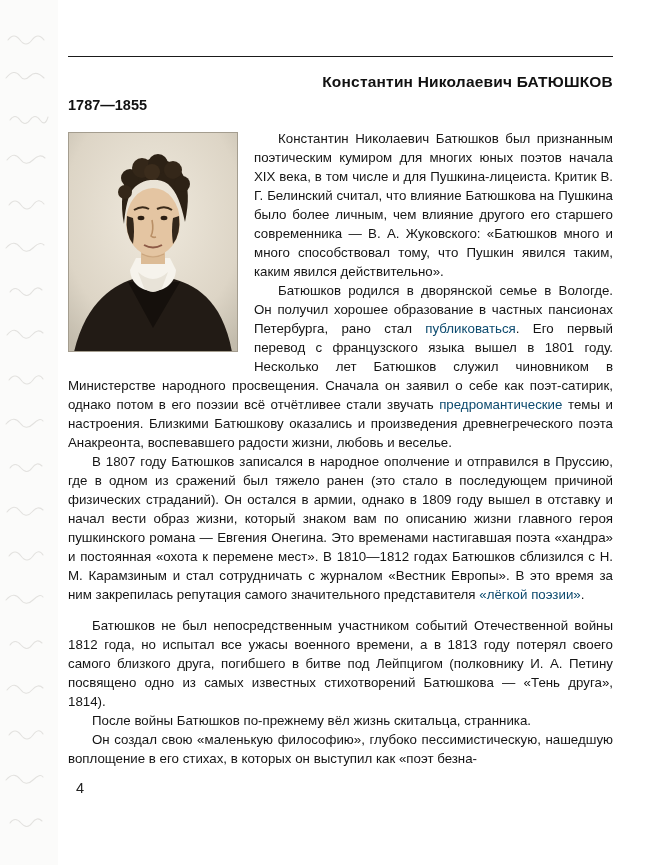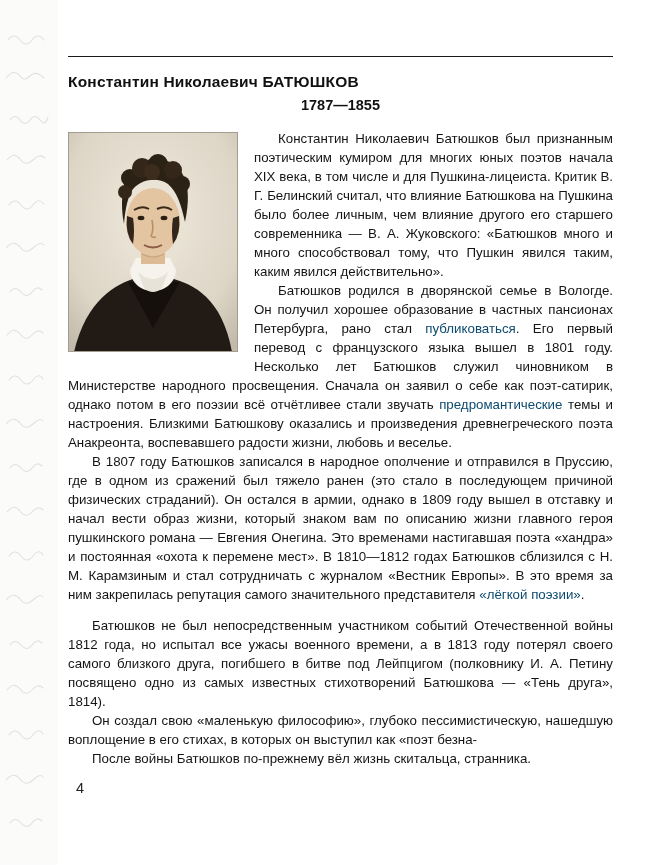--- a/index.html
+++ b/index.html
@@ -18,25 +18,25 @@
   }
   .margin-strip svg{opacity:.55;}
   
   .content{
     position:absolute;left:68px;top:56px;width:545px;
   }
   .top-rule{
     border:0;border-top:1.6px solid #1a1a1a;margin:0 0 16px 0;
   }
   .title{
-    text-align:left;font-weight:bold;font-size:15.5px;
+    text-align:right;font-weight:bold;font-size:15.5px;
     margin:0 0 6px 0;letter-spacing:.2px;color:#111;
   }
   .years{
-    text-align:center;font-weight:bold;font-size:14.5px;
+    text-align:left;font-weight:bold;font-size:14.5px;
     margin:0 0 16px 0;color:#111;
   }
   .portrait{
     float:left;width:170px;height:220px;
     margin:3px 16px 8px 0;
     background:#ded8cc;
     box-shadow:0 0 0 1px #b8b2a6 inset;
   }
   .portrait svg{display:block;}
   p.body{
@@ -131,17 +131,17 @@
       <path d="M74,122 q11,6 22,0" stroke="#caa57e" stroke-width="1.2" fill="none"></path>
 
       <rect x="0.5" y="0.5" width="169" height="219" fill="none" stroke="#a49d8f"></rect>
     </svg>
   </div>
 
   <p class="body"><span>Константин Николаевич Батюшков был признанным поэтическим кумиром для многих юных поэтов начала XIX века, в том числе и для Пушкина-лицеиста. Критик В. Г. Белинский считал, что влияние Батюшкова на Пушкина было более личным, чем влияние другого его старшего современника — В. А. Жуковского: «Батюшков много и много способствовал тому, что Пушкин явился таким, каким явился действительно».</span></p>
   <p class="body"><span>Батюшков родился в дворянской семье в Вологде. Он получил хорошее образование в частных пансионах Петербурга, рано стал </span><span class="hl">публиковаться</span><span>. Его первый перевод с французского языка вышел в 1801 году. Несколько лет Батюшков служил чиновником в Министерстве народного просвещения. Сначала он заявил о себе как поэт-сатирик, однако потом в его поэзии всё отчётливее стали звучать </span><span class="hl">предромантические</span><span> темы и настроения. Близкими Батюшкову оказались и произведения древнегреческого поэта Анакреонта, воспевавшего радости жизни, любовь и веселье.</span></p>
   <p class="body"><span>В 1807 году Батюшков записался в народное ополчение и отправился в Пруссию, где в одном из сражений был тяжело ранен (это стало в последующем причиной физических страданий). Он остался в армии, однако в 1809 году вышел в отставку и начал вести образ жизни, который знаком вам по описанию жизни главного героя пушкинского романа — Евгения Онегина. Это временами настигавшая поэта «хандра» и постоянная «охота к перемене мест». В 1810—1812 годах Батюшков сблизился с Н. М. Карамзиным и стал сотрудничать с журналом «Вестник Европы». В это время за ним закрепилась репутация самого значительного представителя </span><span class="hl">«лёгкой поэзии»</span><span>.</span></p>
   <p class="body gap"><span>Батюшков не был непосредственным участником событий Отечественной войны 1812 года, но испытал все ужасы военного времени, а в 1813 году потерял своего самого близкого друга, погибшего в битве под Лейпцигом (полковнику И. А. Петину посвящено одно из самых известных стихотворений Батюшкова — «Тень друга», 1814).</span></p>
+  <p class="body"><span>После войны Батюшков по-прежнему вёл жизнь скитальца, странника.</span></p>
   <p class="body"><span>Он создал свою «маленькую философию», глубоко пессимистическую, нашедшую воплощение в его стихах, в которых он выступил как «поэт безна-</span></p>
-  <p class="body"><span>После войны Батюшков по-прежнему вёл жизнь скитальца, странника.</span></p>
 </div>
 
 <div class="page-number">4</div>
 
 </body></html>

